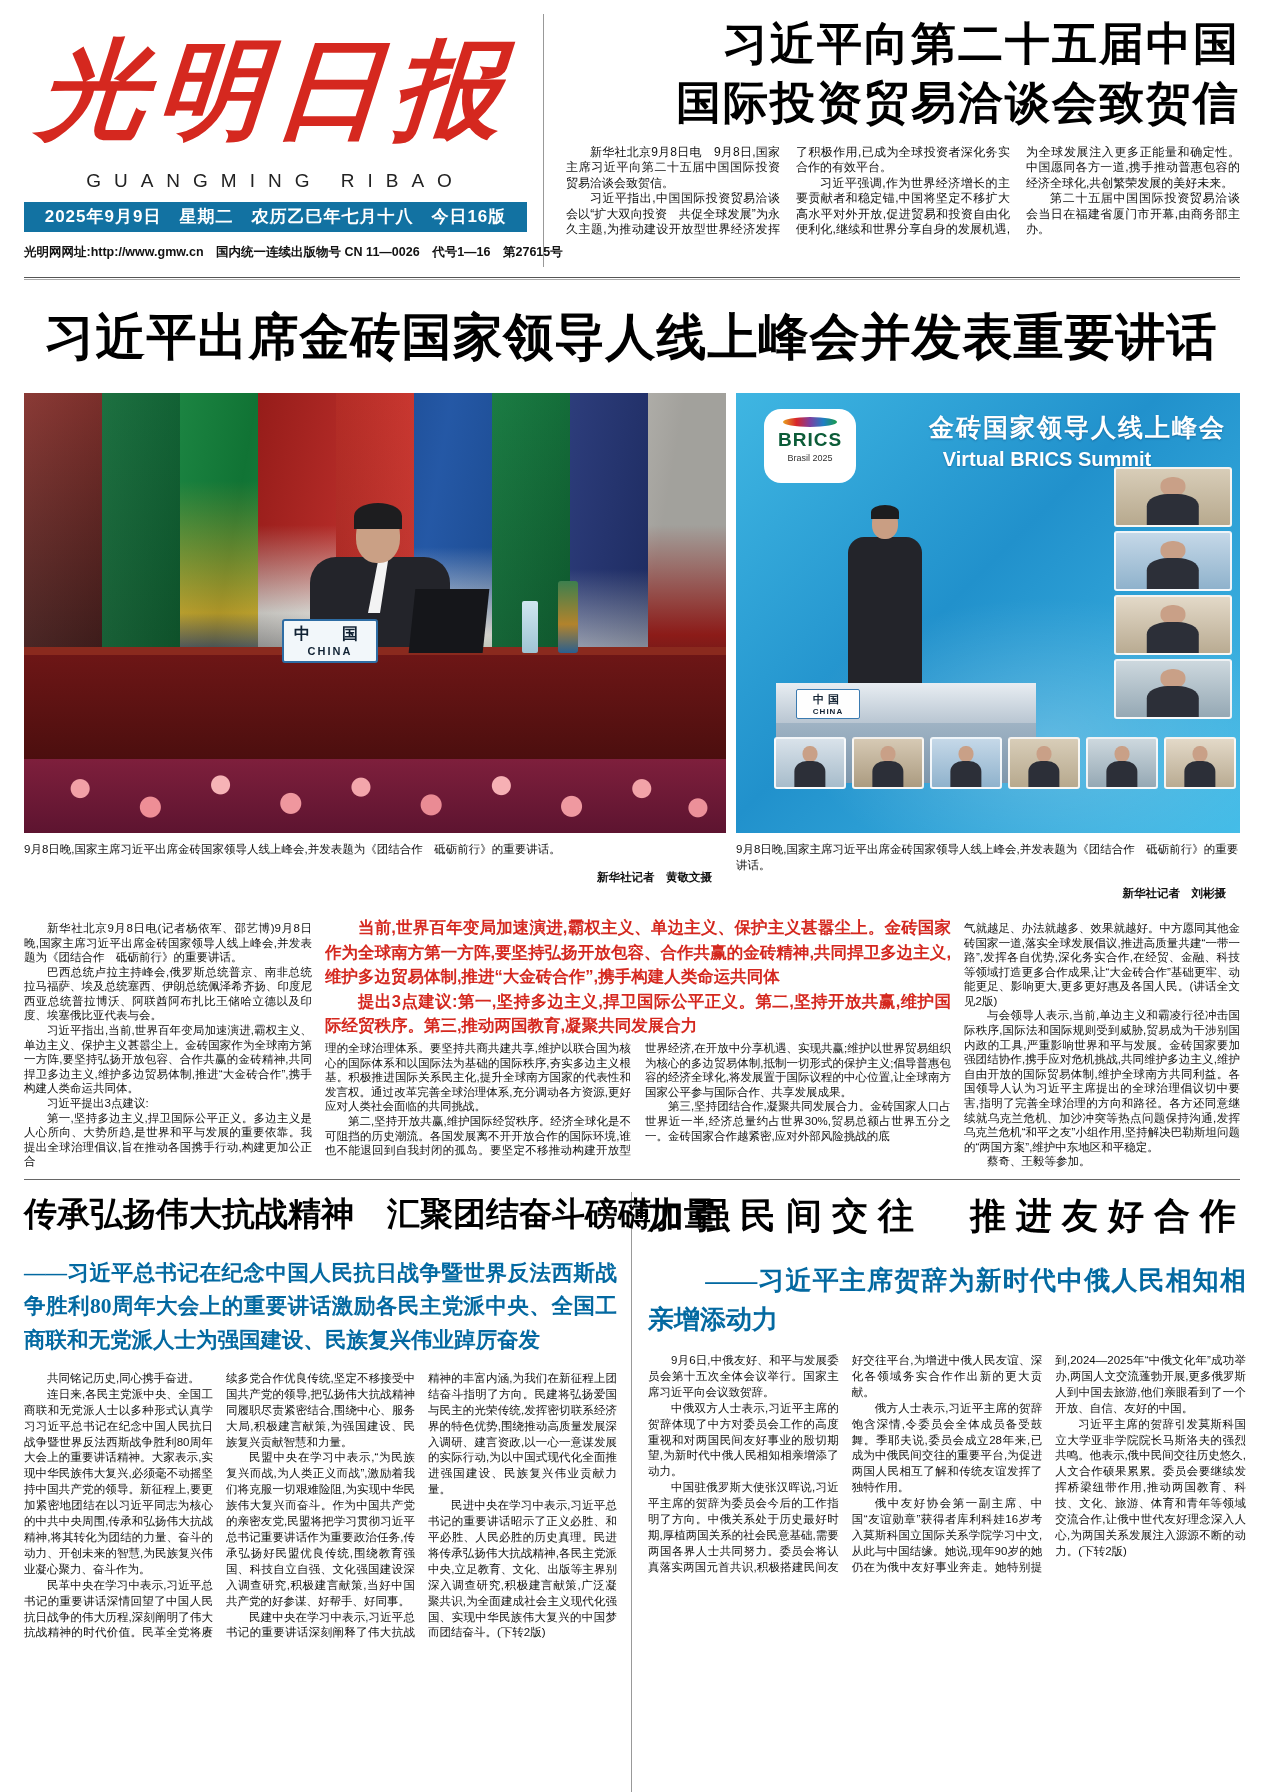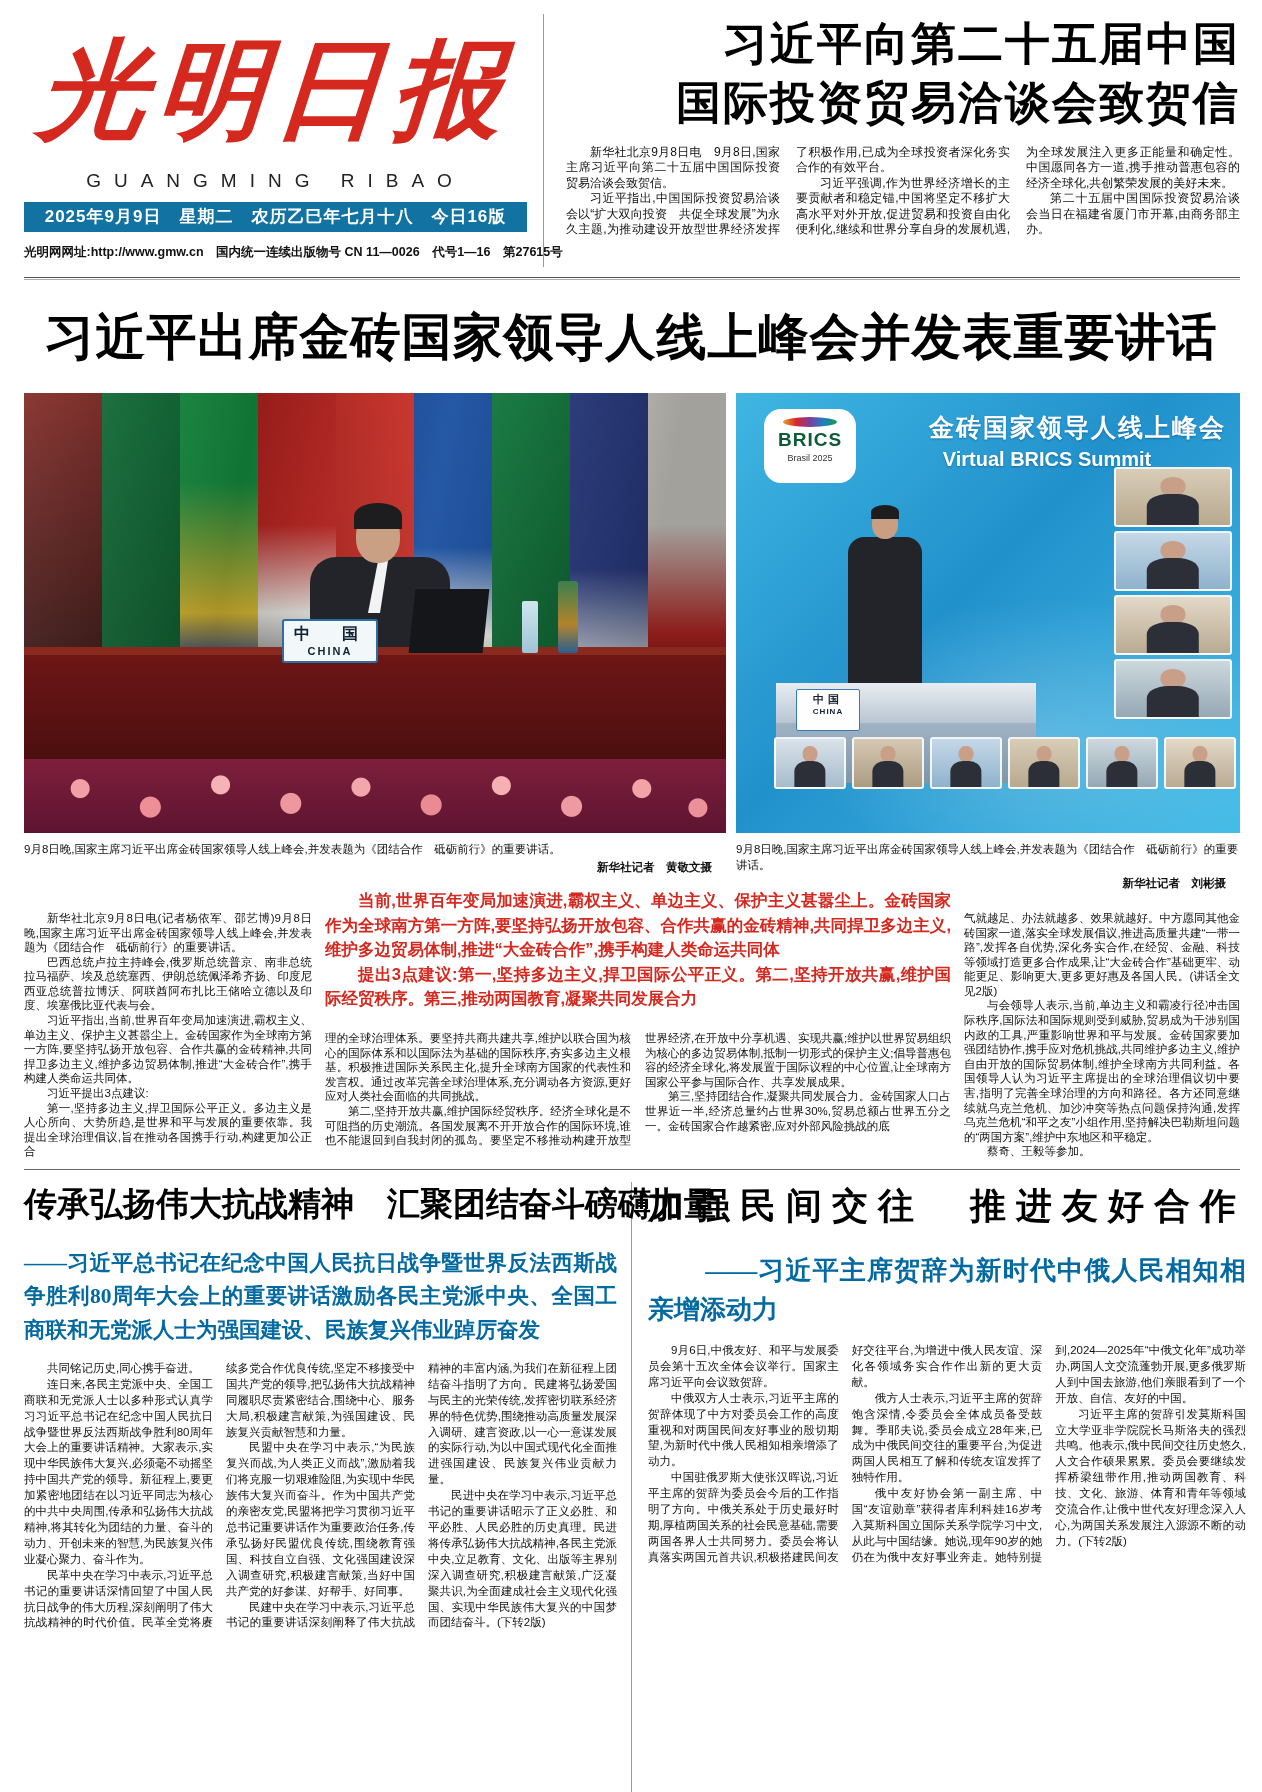--- a/index.html
+++ b/index.html
@@ -80,21 +80,21 @@
   .brics-word { font-size:19px; font-weight:900; color:#0c5c38; letter-spacing:1px; }
   .brics-sub { font-size:9px; color:#333; margin-top:2px; }
   .vtitle { position:absolute; left:132px; top:18px; right:14px; text-align:center; color:#fff; }
   .vtitle-cn { font-size:25px; font-weight:900; letter-spacing:2px; text-shadow:0 1px 2px rgba(0,60,110,.45);text-align:right; }
   .vtitle-en { font-size:20px; font-weight:bold; margin-top:4px; text-shadow:0 1px 2px rgba(0,60,110,.45); }
   .vfig-head { position:absolute; left:136px; top:116px; width:26px; height:30px; border-radius:46%; background:#c99e83; }
   .vfig-hair { position:absolute; left:135px; top:112px; width:28px; height:14px; border-radius:50% 50% 0 0; background:#1d1d1f; }
   .vfig-body { position:absolute; left:112px; top:144px; width:74px; height:150px; border-radius:16px 16px 0 0; background:#23242a; }
   .vdesk { position:absolute; left:40px; top:290px; width:260px; height:40px; background:linear-gradient(180deg,#e8edf2,#b9c6d2); }
   .vdesk-front { position:absolute; left:40px; top:330px; width:260px; height:60px; background:linear-gradient(180deg,#9fb3c4,#7e96ab); }
-  .vplacard { position:absolute; left:60px; top:296px; width:64px; height:42px; background:#fefefe; border:1px solid #3a7ab0; border-radius:2px; text-align:center; }
+  .vplacard { position:absolute; left:60px; top:296px; width:64px; height:30px; background:#fefefe; border:1px solid #3a7ab0; border-radius:2px; text-align:center; }
   .vplacard .cn { display:block; font-size:11px; font-weight:bold; letter-spacing:4px; color:#123; margin-top:2px; }
   .vplacard .en { display:block; font-size:8px; font-weight:bold; color:#123; letter-spacing:1px; }
   .tile { position:absolute; border:2px solid rgba(255,255,255,.85); border-radius:3px; overflow:hidden; }
   .tile::after { content:""; position:absolute; left:50%; bottom:0; width:46%; height:55%; transform:translateX(-50%);
      background:#2c2f38; border-radius:40% 40% 0 0; }
   .tile::before { content:""; position:absolute; left:50%; top:14%; width:22%; height:34%; transform:translateX(-50%);
      background:#c9a087; border-radius:46%; }
   .t-a { background:linear-gradient(180deg,#d8cdb8,#b7a98e); }
   .t-b { background:linear-gradient(180deg,#c5d8e8,#8fb2cc); }
   .t-c { background:linear-gradient(180deg,#e3d9c8,#b9ab92); }
@@ -110,29 +110,29 @@
   .tile-b3 { left:194px; top:344px; width:72px; height:52px; }
   .tile-b4 { left:272px; top:344px; width:72px; height:52px; }
   .tile-b5 { left:350px; top:344px; width:72px; height:52px; }
   .tile-b6 { left:428px; top:344px; width:72px; height:52px; }
 
   
   .captions-row { display:flex; gap:10px; padding:8px 22px 0 24px; }
   .caption { font-size:11.5px; line-height:16px; color:#111; }
   .caption-left { width:702px; flex:none; }
   .caption-right { flex:1; }
-  .caption .credit { display:block; text-align:right; font-weight:bold; padding-right:14px; margin-top:2px; }
+  .caption .credit { display:block; text-align:right; font-weight:bold; padding-right:14px; margin-top:12px; }
 
   
   .main-article { display:flex; gap:13px; padding:12px 22px 0 24px; height:268px;align-items:flex-end; }
   .m-col { font-size:11.5px; line-height:14.6px; overflow:hidden; }
   .m-col1 { width:288px; flex:none; }
   .m-mid { width:626px; flex:none; display:flex; flex-direction:column; }
   .m-col4 { flex:1; }
-  .red-box { color:#d5281f; font-weight:bold; font-size:16.5px; line-height:24.5px; height:122px; overflow:hidden; margin-bottom:21px; }
+  .red-box { color:#d5281f; font-weight:bold; font-size:16.5px; line-height:24.5px; height:122px; overflow:hidden; margin-bottom:4px; }
   .red-box .para { text-align:justify; }
   .m-mid-cols { column-count:2; column-gap:14px; height:128px; overflow:hidden; font-size:11.5px; line-height:14.6px; }
   .para { text-indent:2em; text-align:justify; }
   .para.cont { text-indent:0; }
 
   .rule-single { margin:10px 22px 0 24px; border-top:1px solid #666; }
 
   
   .bottom-row { display:flex; padding:12px 22px 0 24px; height:632px; }
   .bottom-left { width:608px; flex:none; border-right:1px solid #999; padding-right:14px; }

